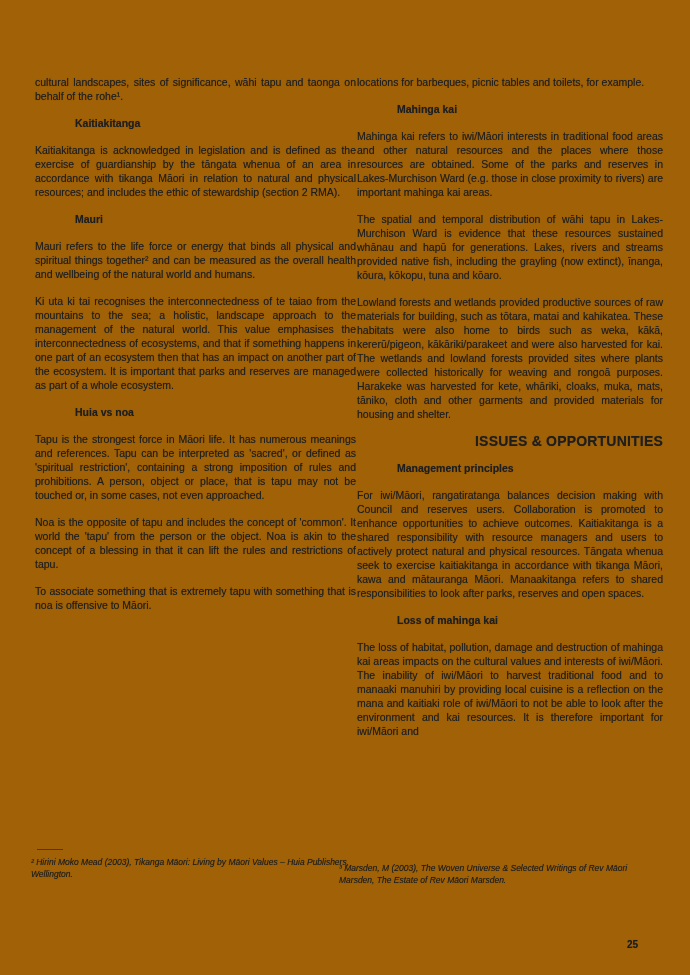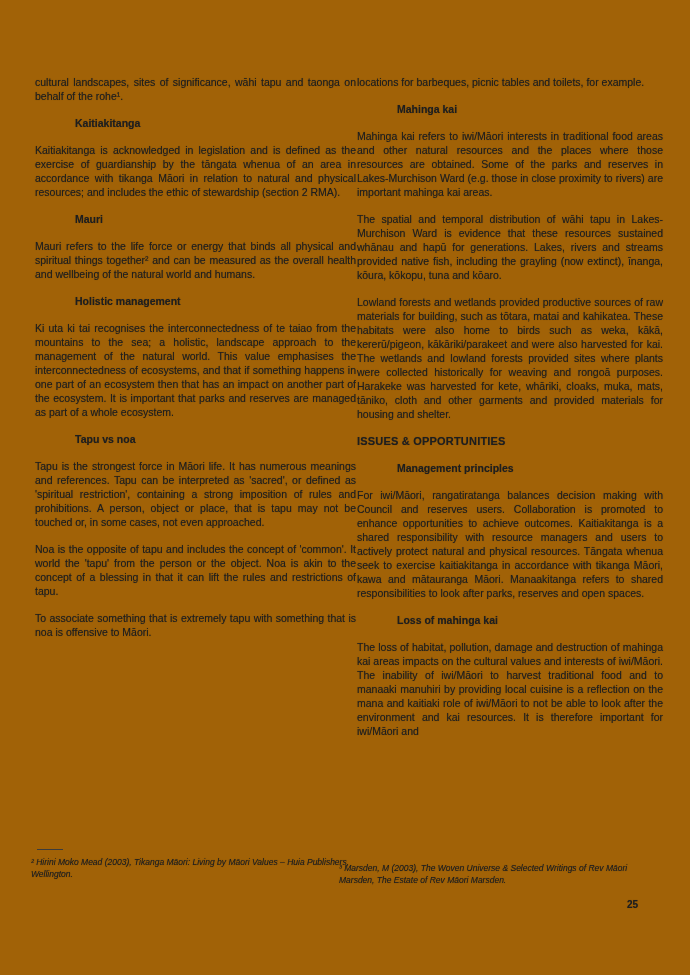--- a/index.html
+++ b/index.html
@@ -30,23 +30,23 @@
   .para { margin: 0 0 13px 0; }
   .heading {
     margin: 0 0 13px 0;
     font-weight: bold;
     text-align: left;
     padding-left: 40px;
   }
   .heading-caps {
     margin: 0 0 13px 0;
     font-weight: bold;
-    font-size: 11px;
+    font-size: 14px;
     letter-spacing: 0.2px;
-    text-align: left;
+    text-align: right;
   }
   .footnote {
     position: absolute;
     font-size: 8.5px;
     line-height: 12px;
     font-style: italic;
     text-align: left;
   }
   .footnote-left  { left: 19px;  top: 856px; width: 321px; margin-left: 12px; }
   .footnote-right { left: 339px; top: 862px; width: 306px; }
@@ -54,40 +54,39 @@
     position: absolute;
     left: 37px;
     top: 849px;
     width: 26px;
     height: 1px;
     background: #3c3c3c;
   }
   .page-number {
     position: absolute;
     left: 627px;
-    top: 899px;
+    top: 939px;
     font-size: 10px;
     font-weight: bold;
     text-align: right;
   }
 </style>
 </head>
 <body>
 
 <div class="page-canvas">
 
   <div class="col col-left">
     <p class="para">cultural landscapes, sites of significance, wāhi tapu and taonga on behalf of the rohe¹.</p>
     <p class="heading">Kaitiakitanga</p>
     <p class="para">Kaitiakitanga is acknowledged in legislation and is defined as the exercise of guardianship by the tāngata whenua of an area in accordance with tikanga Māori in relation to natural and physical resources; and includes the ethic of stewardship (section 2 RMA).</p>
     <p class="heading">Mauri</p>
     <p class="para">Mauri refers to the life force or energy that binds all physical and spiritual things together² and can be measured as the overall health and wellbeing of the natural world and humans.</p>
-    <p class="heading">Holistic management</p>
     <p class="para">Ki uta ki tai recognises the interconnectedness of te taiao from the mountains to the sea; a holistic, landscape approach to the management of the natural world. This value emphasises the interconnectedness of ecosystems, and that if something happens in one part of an ecosystem then that has an impact on another part of the ecosystem. It is important that parks and reserves are managed as part of a whole ecosystem.</p>
-    <p class="heading">Tapu vs noa</p>
+    <p class="heading">Huia vs noa</p>
     <p class="para">Tapu is the strongest force in Māori life. It has numerous meanings and references. Tapu can be interpreted as 'sacred', or defined as 'spiritual restriction', containing a strong imposition of rules and prohibitions. A person, object or place, that is tapu may not be touched or, in some cases, not even approached.</p>
     <p class="para">Noa is the opposite of tapu and includes the concept of 'common'. It world the 'tapu' from the person or the object. Noa is akin to the concept of a blessing in that it can lift the rules and restrictions of tapu.</p>
     <p class="para">To associate something that is extremely tapu with something that is noa is offensive to Māori.</p>
   </div>
 
   <div class="col col-right">
     <p class="para">locations for barbeques, picnic tables and toilets, for example.</p>
     <p class="heading">Mahinga kai</p>
     <p class="para">Mahinga kai refers to iwi/Māori interests in traditional food areas and other natural resources and the places where those resources are obtained. Some of the parks and reserves in Lakes-Murchison Ward (e.g. those in close proximity to rivers) are important mahinga kai areas.</p>
     <p class="para">The spatial and temporal distribution of wāhi tapu in Lakes-Murchison Ward is evidence that these resources sustained whānau and hapū for generations. Lakes, rivers and streams provided native fish, including the grayling (now extinct), īnanga, kōura, kōkopu, tuna and kōaro.</p>

